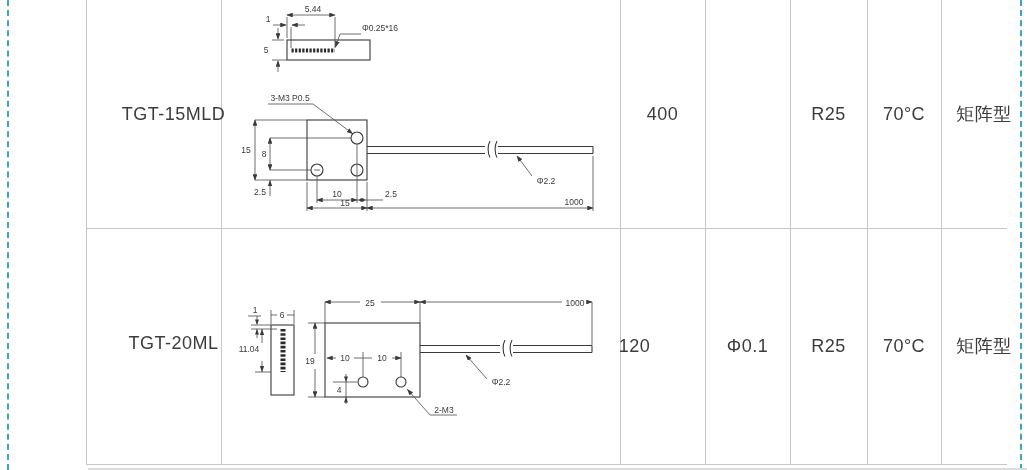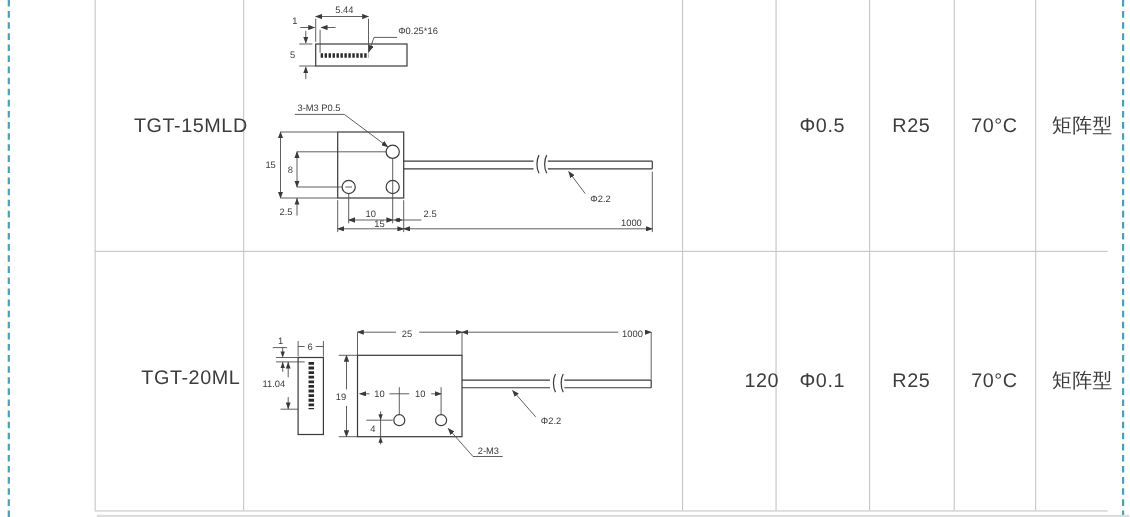--- a/index.html
+++ b/index.html
@@ -35,27 +35,27 @@
     <div class="vline" style="left:705px;top:0;height:464px;"></div>
     <div class="vline" style="left:790px;top:0;height:464px;"></div>
     <div class="vline" style="left:867px;top:0;height:464px;"></div>
     <div class="vline" style="left:941px;top:0;height:464px;"></div>
     <div class="hline" style="left:86px;top:228px;width:921px;"></div>
     <div class="hline" style="left:86px;top:464px;width:921px;"></div>
     <div class="hline2" style="left:88px;top:468px;width:939px;"></div>
   </div>
 
   <div class="cell model" style="left:86px;top:0;width:135px;height:228px;">TGT-15MLD</div>
-  <div class="cell" style="left:705px;top:0;width:85px;height:228px;">Φ0.5</div>
+  <div class="cell" style="left:620px;top:0;width:85px;height:228px;">400</div>
   <div class="cell" style="left:790px;top:0;width:77px;height:228px;">R25</div>
   <div class="cell" style="left:867px;top:0;width:74px;height:228px;">70°C</div>
   <div class="cell" style="left:941px;top:0;width:86px;height:228px;">矩阵型</div>
 
   <div class="cell model" style="left:86px;top:225px;width:135px;height:236px;">TGT-20ML</div>
-  <div class="cell" style="left:650px;top:228px;width:85px;height:236px;">120</div>
+  <div class="cell" style="left:592px;top:228px;width:85px;height:236px;">120</div>
   <div class="cell" style="left:705px;top:228px;width:85px;height:236px;">Φ0.1</div>
   <div class="cell" style="left:790px;top:228px;width:77px;height:236px;">R25</div>
   <div class="cell" style="left:867px;top:228px;width:74px;height:236px;">70°C</div>
   <div class="cell" style="left:941px;top:228px;width:86px;height:236px;">矩阵型</div>
 
   <svg style="position:absolute;left:221px;top:0;" width="399" height="228" viewBox="0 0 399 228">
     <defs>
       <marker id="ar1" markerWidth="8" markerHeight="6" refX="7.2" refY="3" orient="auto">
         <path d="M0,0 L8,3 L0,6 z" fill="#3a3a3a"></path>
       </marker>

